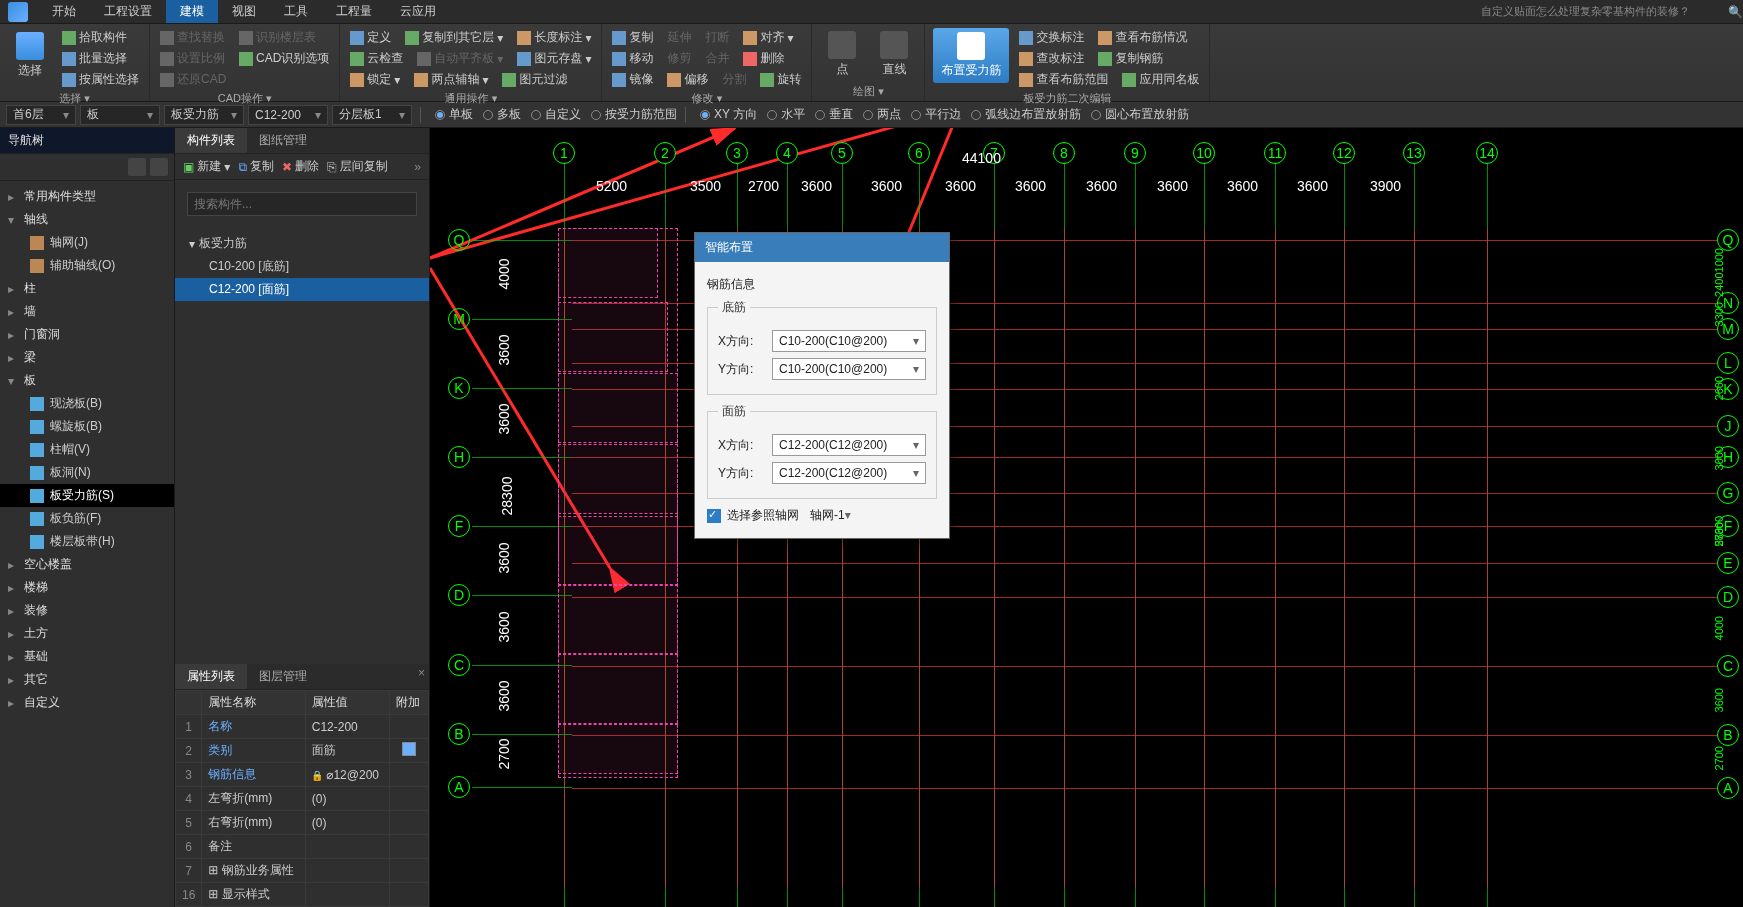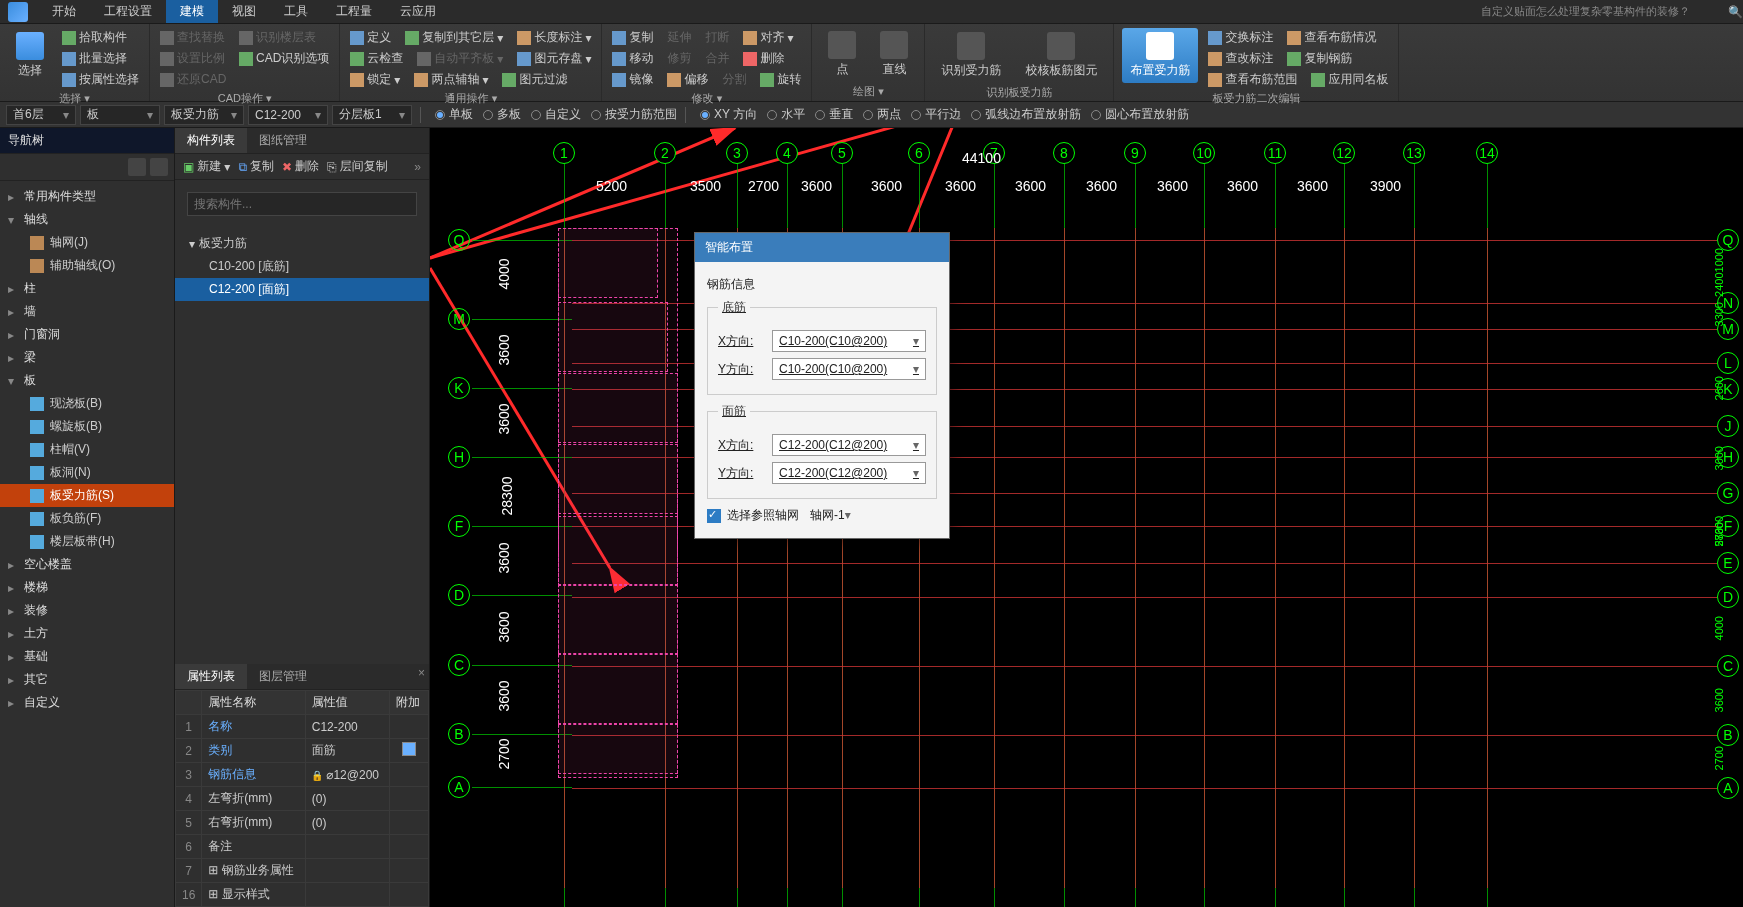--- a/index.html
+++ b/index.html
@@ -42,21 +42,21 @@
 .leftcol { width: 175px; background: #2f2f2f; border-right: 1px solid #1a1a1a; display: flex; flex-direction: column; }
 .leftcol .pane-title { background: #0f172a; padding: 4px 8px; color: #ddd; border-bottom: 1px solid #222; }
 .leftcol .toolbar-row { display: flex; justify-content: flex-end; gap: 4px; padding: 4px 6px; border-bottom: 1px solid #222; }
 .leftcol .toolbar-row .sq { width:18px; height:18px; background:#444; border-radius:2px; }
 .tree { padding: 4px 0; overflow: auto; flex: 1; }
 .tree-item { padding: 3px 8px 3px 16px; display: flex; align-items: center; gap: 6px; cursor: pointer; }
 .tree-item.cat { padding-left: 8px; color:#ddd; }
 .tree-item .caret { color:#888; width:10px; display:inline-block; }
 .tree-item .ico { width:14px; height:14px; display:inline-block; background:#5a8; }
 .tree-item.sub { padding-left: 30px; }
-.tree-item.sel { background: #c2410c; color:#fff; }
+.tree-item.sel { background: #000000; color:#fff; }
 .tree-item.sel .ico { background:#fff; }
 
 .midcol { width: 255px; background: #2f2f2f; border-right: 1px solid #1a1a1a; display: flex; flex-direction: column; }
 .tabs { display:flex; background:#2b2b2b; border-bottom:1px solid #222; }
 .tabs .tab { padding: 4px 12px; color:#aaa; cursor:pointer; }
 .tabs .tab.active { background:#3a3a3a; color:#fff; }
 .mid-toolbar { display:flex; gap:8px; padding: 4px 8px; border-bottom:1px solid #222; align-items:center; }
 .mid-toolbar .btn { display:flex; align-items:center; gap:3px; cursor:pointer; }
 .mid-toolbar .ico-add { color:#6c6; }
 .mid-toolbar .ico-copy { color:#6af; }
@@ -100,21 +100,21 @@
 
 
 .dialog { position:absolute; background:#f4f4f4; border:1px solid #666; box-shadow: 4px 4px 12px rgba(0,0,0,.5); font-size:12px; color:#222; }
 .dialog .dlg-title { background:#3a7dbb; color:#fff; padding:6px 10px; }
 .dialog .dlg-body { padding:10px 12px 14px 12px; }
 .dialog .radio-row { display:flex; gap:18px; margin-bottom:8px; }
 .dialog .radio-row label { display:flex; align-items:center; gap:4px; cursor:pointer; }
 .dialog .rcircle { width:12px; height:12px; border:1px solid #666; border-radius:50%; display:inline-block; position:relative; }
 .dialog .rcircle.on { border-color:#2d7cc4; }
 .dialog .rcircle.on::after { content:""; position:absolute; width:6px; height:6px; background:#2d7cc4; border-radius:50%; top:2px; left:2px; }
-.dialog fieldset { border:1px solid #ccc; padding:8px 10px; margin-bottom:8px;text-decoration:underline; }
+.dialog fieldset { border:1px solid #ccc; padding:8px 10px; margin-bottom:8px; }
 .dialog fieldset legend { padding:0 4px; color:#333; }
 .dialog .frow { display:flex; align-items:center; gap:6px; margin:6px 0; }
 .dialog .frow .flabel { width:48px; }
 .dialog .frow .fsel { flex:1; border:1px solid #999; background:#fff; padding:3px 6px; display:flex; justify-content:space-between; align-items:center; }
 .dialog .chkrow { display:flex; align-items:center; gap:6px; }
 .dialog .chkbox { width:14px; height:14px; background:#2d7cc4; display:inline-block; position:relative; }
 .dialog .chkbox::after { content:"✓"; color:#fff; font-size:11px; position:absolute; top:-1px; left:1px; }
 .caret-dn::after { content:"▾"; color:#666; }
 </style>
 </head>
@@ -281,33 +281,20 @@
           </div>
         <div class="bigbtn disabled">
             <div class="big-ico" style="background:#555"></div>
             <span>直线</span>
           </div>
       </div>
       <div class="glabel"><span>绘图</span> ▾</div>
     </div>
   </div>
 
-  <div class="ribbon-group">
-    <div class="ribbon-flex">
-      <div class="bigbtn disabled">
-          <div class="big-ico" style="background:#555"></div>
-          <span>识别受力筋</span>
-        </div>
-      <div class="bigbtn disabled">
-          <div class="big-ico" style="background:#555"></div>
-          <span>校核板筋图元</span>
-        </div>
-    </div>
-    <div class="glabel">识别板受力筋</div>
-  </div>
 
   <div class="ribbon-group">
     <div class="ribbon-flex">
       <div class="bigbtn highlight">
           <div class="big-ico"></div>
           <span>布置受力筋</span>
         </div>
       <div class="ribbon-rows">
         <div class="rrow">
           <div class="ribbon-btn">

